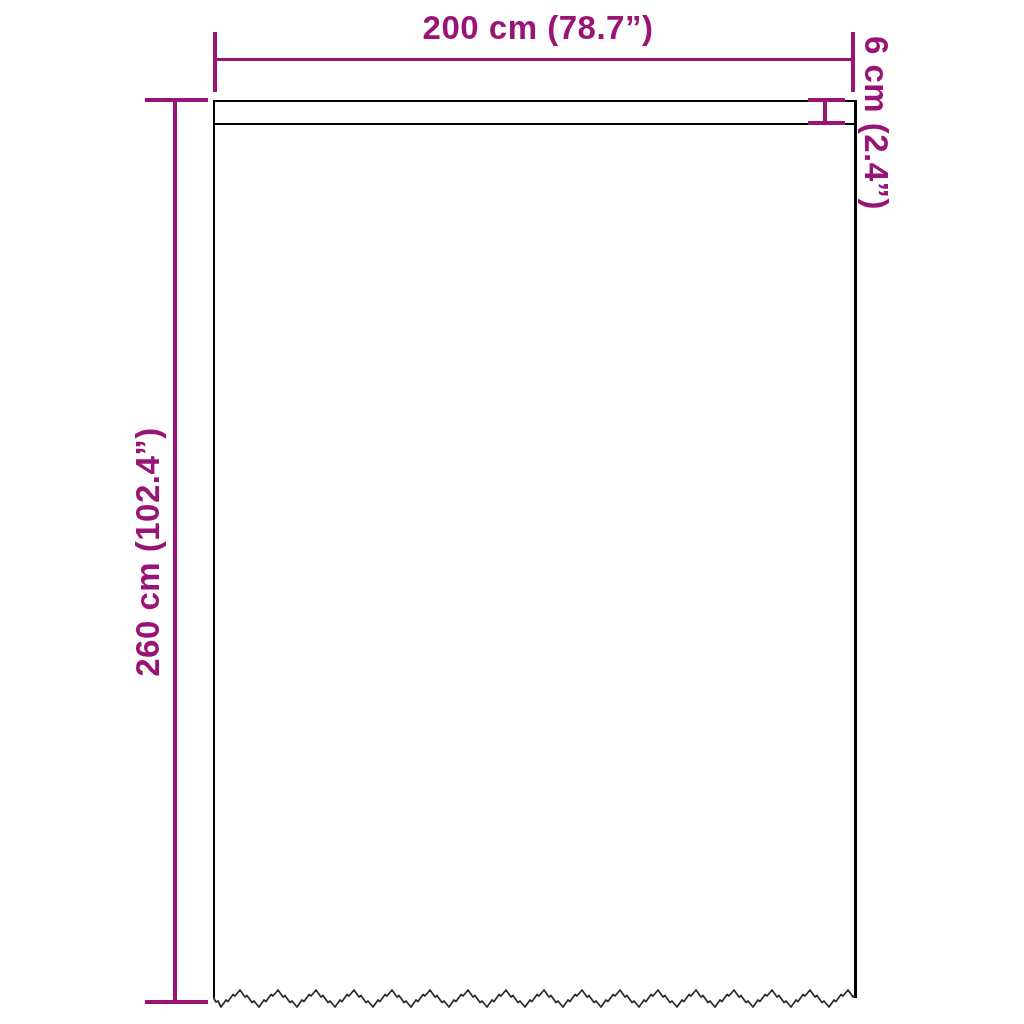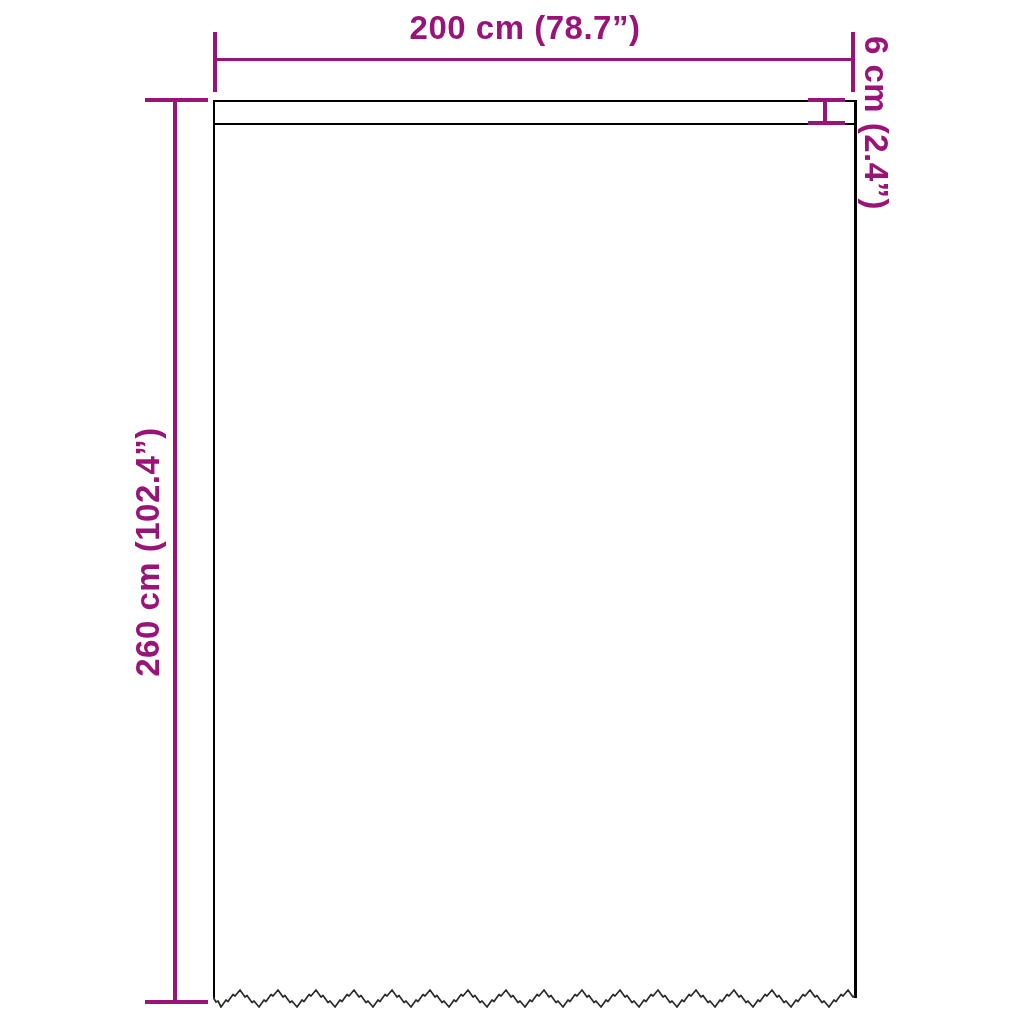--- a/index.html
+++ b/index.html
@@ -34,21 +34,21 @@
   .edge { background: #000000; }
 
   .rot-cw  { transform: rotate(90deg); }
   .rot-ccw { transform: rotate(-90deg); }
 </style>
 </head>
 <body>
 
 <div class="canvas">
 
-  <div class="dim-label" style="left:205px; top:8px; width:640px;">200 cm (78.7”)</div>
+  <div class="dim-label" style="left:218px; top:8px; width:640px;">200 cm (78.7”)</div>
 
   <div class="abs dim" style="left:215px; top:58px; width:638px; height:3px;"></div>
   <div class="abs dim" style="left:213px; top:32px; width:4px; height:60px;"></div>
   <div class="abs dim" style="left:851px; top:32px; width:4px; height:60px;"></div>
 
   <div class="dim-label rot-ccw" style="left:-52px; top:532px; width:400px;">260 cm (102.4”)</div>
 
   <div class="abs dim" style="left:173px; top:100px; width:4px; height:903px;"></div>
   <div class="abs dim" style="left:145px; top:98px; width:63px; height:4px;"></div>
   <div class="abs dim" style="left:145px; top:1000px; width:63px; height:4px;"></div>

